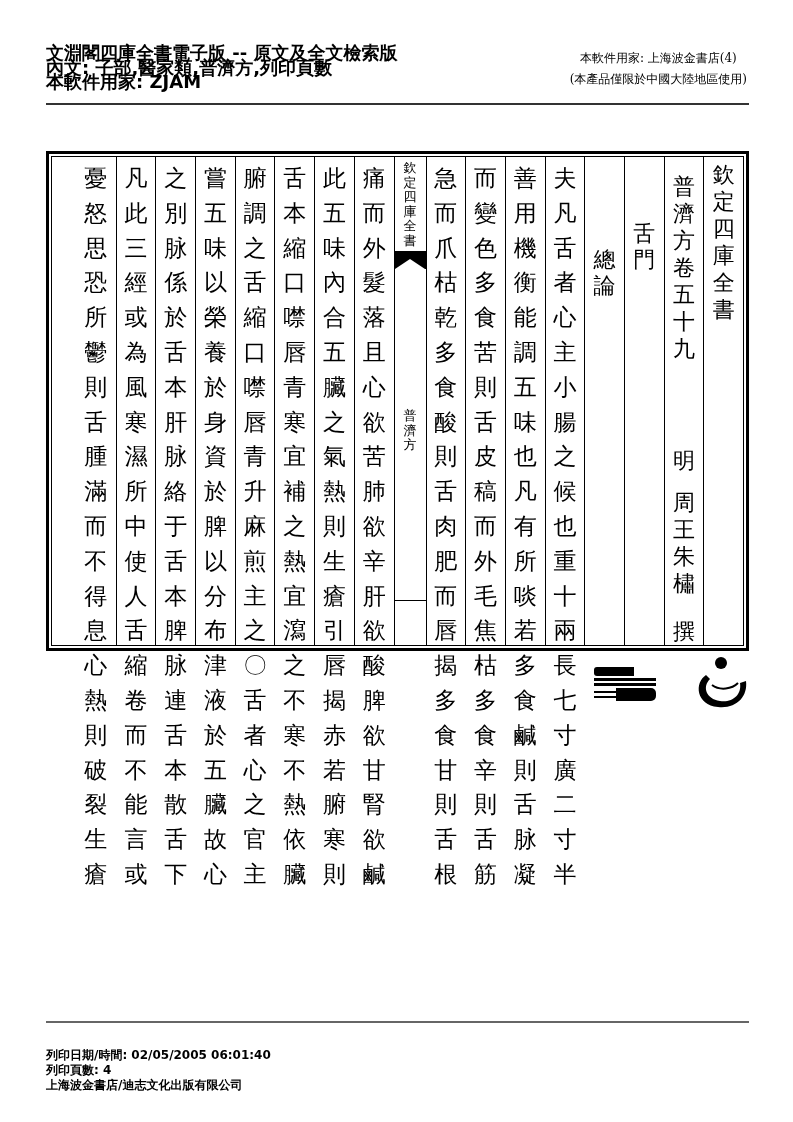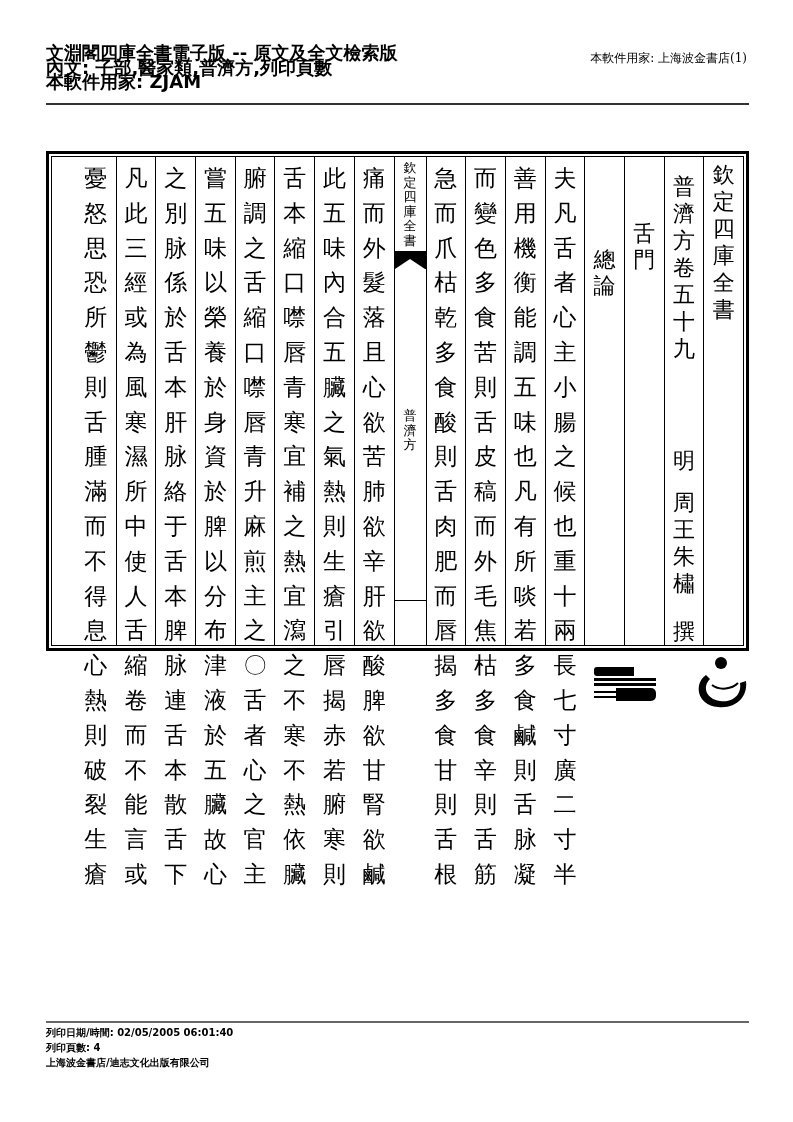--- a/index.html
+++ b/index.html
@@ -43,33 +43,34 @@
                      border-bottom:10px solid #fff; }
   .center-col .mid-text { margin-top:140px; }
   .center-col .tick { position:absolute; left:0; right:0; bottom:44px; height:1px; background:#000; }
 
   .logo-area { position:absolute; left:592px; top:655px; width:160px; height:60px; }
   .logo-books { position:absolute; left:2px; top:12px; width:62px; height:34px; }
   .logo-books .bar { position:absolute; height:5px; background:#000; border-radius:3px 0 0 3px; }
   .logo-circle { position:absolute; left:100px; top:0; width:58px; height:56px; }
 
   .rule-bot { position:absolute; left:46px; top:1021px; width:703px; height:2px; background:#666; }
-  .ftr { position:absolute; left:46px; top:1025px; font-family:"DejaVu Sans", sans-serif;
-         font-weight:bold; font-size:10px; line-height:15px; }
+  .ftr { position:absolute; left:46px; top:1048px; font-family:"DejaVu Sans", sans-serif;
+         font-weight:bold; font-size:12px; line-height:15px; }
 </style>
 </head>
 <body>
 
 <div class="hdr-left">
   <div>文淵閣四庫全書電子版 -- 原文及全文檢索版</div>
   <div>內文: 子部,醫家類,普濟方,列印頁數</div>
   <div>本軟件用家: ZJAM</div>
 </div>
 <div class="hdr-right">
-  <div>本軟件用家: 上海波金書店(1)</div>
+  <div>本軟件用家: 上海波金書店(4)</div>
+  <div>(本產品僅限於中國大陸地區使用)</div>
 </div>
 <div class="rule-top"></div>
 
 <div class="frame">
   <div class="frame-inner" id="cols">
       <div class="col title">
         <span class="ch">欽</span>
         <span class="ch">定</span>
         <span class="ch">四</span>
         <span class="ch">庫</span>

